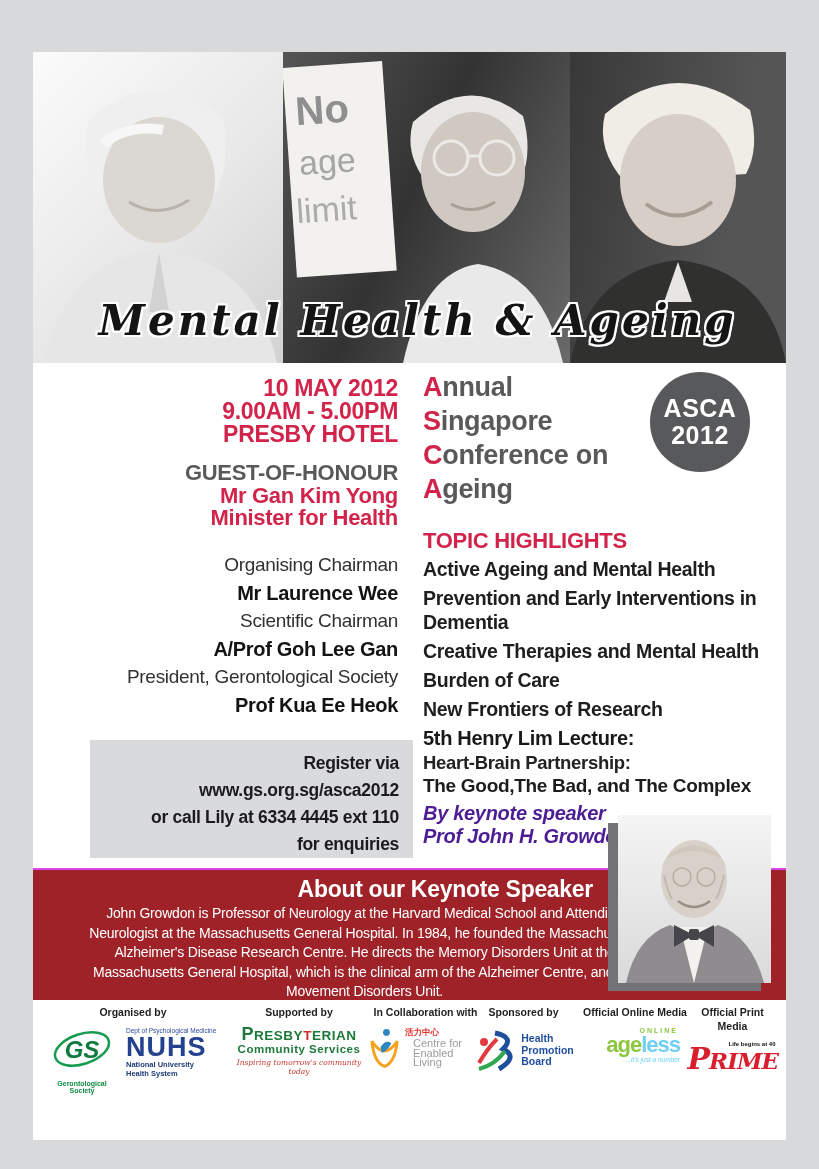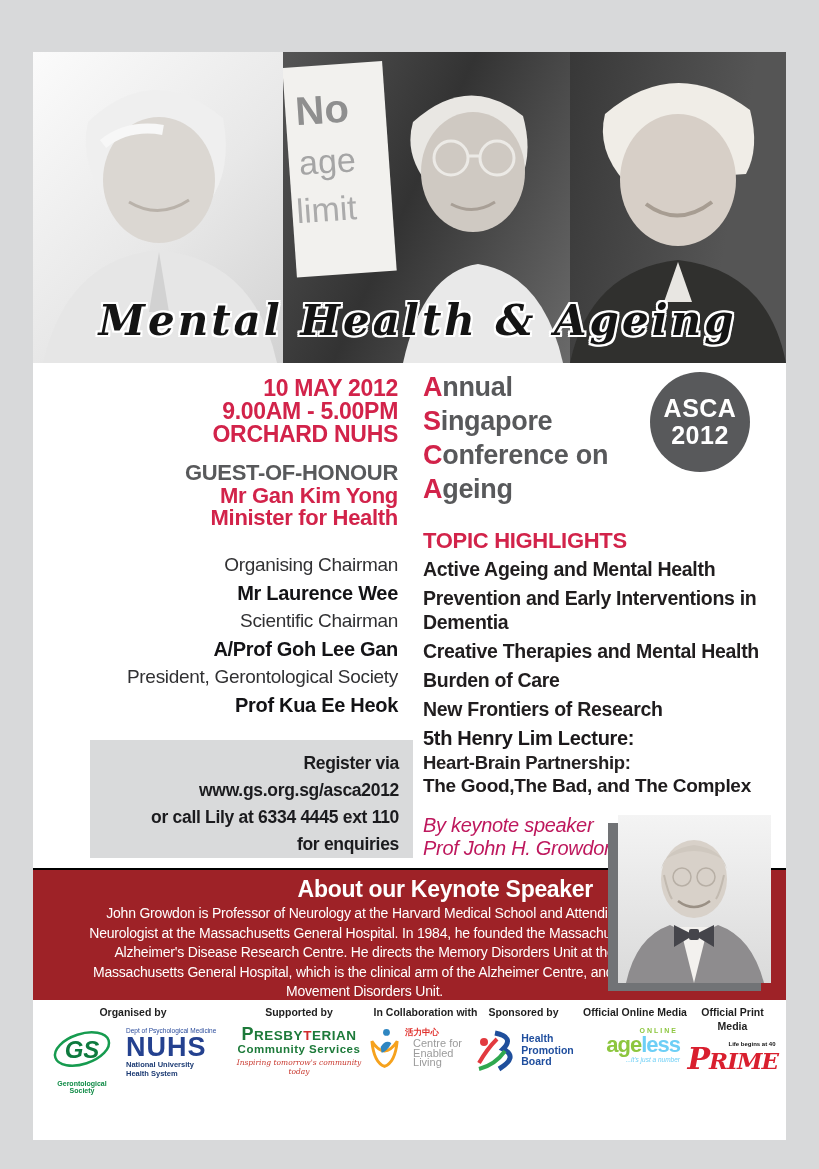--- a/index.html
+++ b/index.html
@@ -61,25 +61,25 @@
     background:var(--gray);color:#fff;
     display:flex;flex-direction:column;justify-content:center;align-items:center;
     font-weight:bold;font-size:25px;line-height:27px;letter-spacing:0.5px;
   }
   .topics-header{position:absolute;left:390px;top:476px;font-size:22px;font-weight:bold;color:var(--red);letter-spacing:-0.3px;}
   .topics{position:absolute;left:390px;top:505px;width:368px;letter-spacing:-0.3px;}
   .topic{font-size:19.5px;line-height:24px;font-weight:bold;color:#201d1e;margin-bottom:5px;}
   .lecture-title{font-size:20px;line-height:25px;font-weight:bold;color:#1b181a;}
   .lecture-sub{font-size:18.5px;line-height:23px;font-weight:bold;color:#242122;}
   .lecture-line3{font-size:19px;line-height:24px;font-weight:bold;color:#1e1b1c;}
-  .lecture-by{margin-top:16px;font-size:20px;line-height:23px;font-style:italic;font-weight:400;color:#be185d;width:260px;}
+  .lecture-by{margin-top:4px;font-size:20px;line-height:23px;font-style:italic;font-weight:700;color:#4c1d95;width:260px;}
   
   .redband{
     position:absolute;left:0;top:816px;width:753px;height:132px;
-    background:var(--band);border-top:2px solid #000000;box-sizing:border-box;
+    background:var(--band);border-top:2px solid #d946ef;box-sizing:border-box;
     overflow:hidden;color:#fff;padding-left:29px;
   }
   .kn-title{margin:6px 193px 0 0;text-align:right;font-size:23px;line-height:26px;font-weight:bold;letter-spacing:-0.3px;}
   .kn-body{margin:2px 0 0 25px;width:555px;text-align:center;font-size:14px;line-height:19.5px;font-weight:400;letter-spacing:-0.2px;}
   .kshadow{position:absolute;left:575px;top:771px;width:153px;height:168px;background:#717376;}
   .kphoto{position:absolute;left:585px;top:763px;width:153px;height:168px;background:linear-gradient(#f4f4f4,#dadada);overflow:hidden;}
   
   .sp-group{position:absolute;text-align:center;}
   .sp-label{font-size:10.5px;font-weight:bold;color:#1e1e1e;line-height:14px;}
   .sp-logo{margin-top:8px;display:flex;justify-content:center;align-items:flex-start;}
@@ -164,21 +164,21 @@
         <path d="M0 311 Q20 218 108 208 Q198 218 216 311 Z" fill="#30302e"></path>
         <path d="M108 210 L94 250 L122 250 Z" fill="#e8e6e2"></path>
       </svg>
     </div>
     <div class="script-title">Mental Health &amp; Ageing</div>
   </div>
 
   <div class="left-col">
     <div class="event-line">10 MAY 2012</div>
     <div class="event-line">9.00AM - 5.00PM</div>
-    <div class="event-line">ORCHARD NUHS</div>
+    <div class="event-line">PRESBY HOTEL</div>
     <div class="guest">
       <div class="guest-label">GUEST-OF-HONOUR</div>
       <div class="guest-name">Mr Gan Kim Yong</div>
       <div class="guest-name">Minister for Health</div>
     </div>
     <div class="officials">
       <div class="role">Organising Chairman</div>
       <div class="name">Mr Laurence Wee</div>
       <div class="role">Scientific Chairman</div>
       <div class="name">A/Prof Goh Lee Gan</div>

